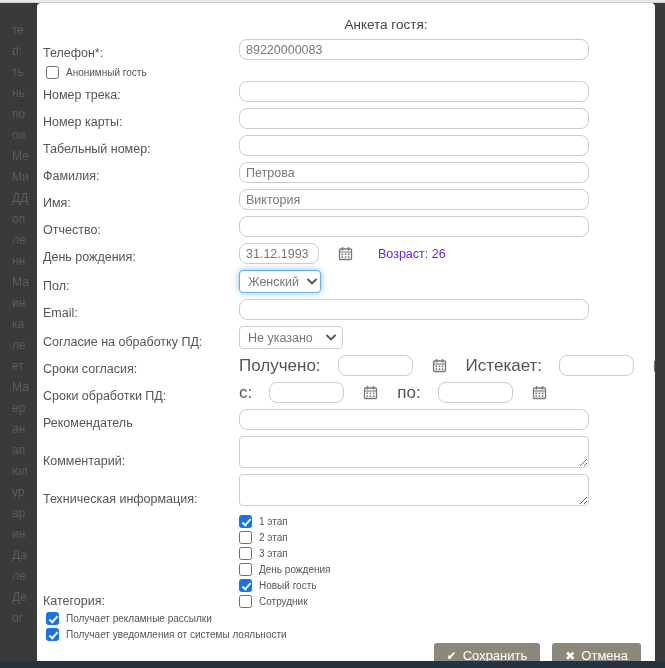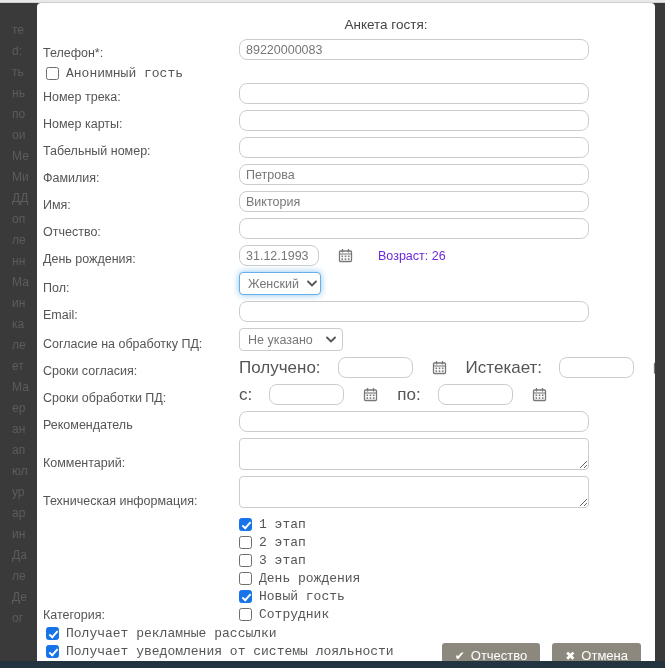--- a/index.html
+++ b/index.html
@@ -64,21 +64,21 @@
   .cb {
     display:inline-block; width:13px; height:13px; flex:none;
     border:1.5px solid #6e6e6e; border-radius:2.5px; background:#fff;
     position:relative; margin-right:7px; vertical-align:-2px; cursor:pointer;
   }
   .cb.checked { background:#1673e8; border-color:#1673e8; }
   .cb.checked::after {
     content:""; position:absolute; left:4px; top:1px; width:3px; height:7px;
     border:solid #fff; border-width:0 2px 2px 0; transform:rotate(42deg);
   }
-  .cb-line { display:flex; align-items:center; color:#555; font-size:13px;font-family:Liberation Mono, monospace; }
+  .cb-line { display:flex; align-items:center; color:#555; font-size:10px; }
   .cb-label { cursor:default; }
 
   .inline { display:flex; align-items:center; gap:17px; flex-wrap:nowrap; }
   .inline .mini-lbl { color:#555; font-size:17px; }
   .cal { flex:none; margin:0 2px; cursor:pointer; }
 
   .cat-list { display:flex; flex-direction:column; gap:3px; padding-top:3px; }
   .standalone { margin-left:3px; margin-bottom:4px; }
 
   .age { color:#6d28d9; font-size:12.5px; margin-left:6px; padding-top:4px; }
@@ -352,21 +352,21 @@
   <div class="row standalone">
     <div class="cb-line">
       <span class="cb checked"></span>
       <span class="cb-label">Получает уведомления от системы лояльности</span>
     </div>
   </div>
 
   <div class="footer">
     <button class="btn">
       <span class="ico">✔</span>
-      <span>Отчество</span>
+      <span>Сохранить</span>
     </button>
     <button class="btn">
       <span class="ico">✖</span>
       <span>Отмена</span>
     </button>
   </div>
 
 </div>
 
 <div class="bottom-bar"></div>

